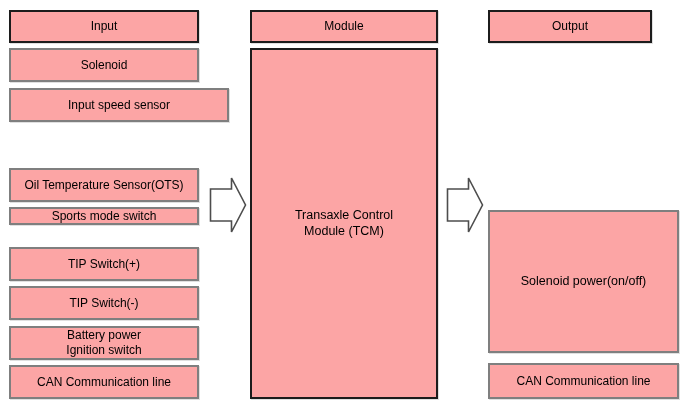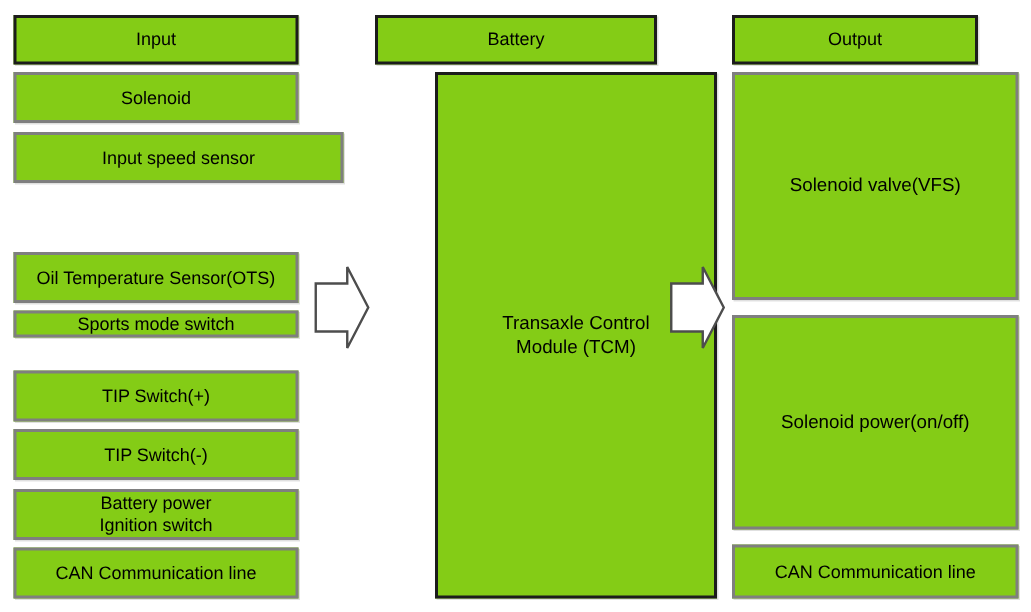--- a/index.html
+++ b/index.html
@@ -8,21 +8,21 @@
     width: 687px;
     height: 408px;
     background: #ffffff;
     font-family: "Liberation Sans", sans-serif;
     color: #000000;
     overflow: hidden;
   }
   .box {
     position: absolute;
     box-sizing: border-box;
-    background: #84cc16;
+    background: #fca5a5;
     border: 2px solid #7f7f7f;
     display: flex;
     align-items: center;
     justify-content: center;
     text-align: center;
     font-size: 12px;
     line-height: 1.25;
     white-space: pre-line;
     box-shadow: 1px 1px 0 rgba(0,0,0,0.12);
   }
@@ -55,30 +55,29 @@
 
   <div class="box" style="left:9px; top:326px; width:190px; height:34px;">Battery power
 Ignition switch</div>
 
   <div class="box" style="left:9px; top:365px; width:190px; height:34px;">CAN Communication line</div>
 
   <svg class="arrow-icon" style="left:209px; top:176px;" width="38" height="58" viewBox="0 0 38 58" aria-hidden="true">
     <path d="M1.5 13 H22.5 V2 L36.5 29 L22.5 56 V45 H1.5 Z" fill="#ffffff" stroke="#4d4d4d" stroke-width="1.6" stroke-linejoin="miter"></path>
   </svg>
 
-  <div class="box dark" style="left:250px; top:10px; width:188px; height:33px;">Battery</div>
+  <div class="box dark" style="left:250px; top:10px; width:188px; height:33px;">Module</div>
 
-  <div class="box dark" style="left:250px; top:48px; width:188px; height:351px; font-size:12.5px;margin-left:40px;">Transaxle Control
+  <div class="box dark" style="left:250px; top:48px; width:188px; height:351px; font-size:12.5px;">Transaxle Control
 Module (TCM)</div>
 
   <svg class="arrow-icon" style="left:446px; top:176px;" width="38" height="58" viewBox="0 0 38 58" aria-hidden="true">
     <path d="M1.5 13 H22.5 V2 L36.5 29 L22.5 56 V45 H1.5 Z" fill="#ffffff" stroke="#4d4d4d" stroke-width="1.6" stroke-linejoin="miter"></path>
   </svg>
 
   <div class="box dark" style="left:488px; top:10px; width:164px; height:33px;">Output</div>
 
-  <div class="box" style="left:488px; top:48px; width:191px; height:152px; font-size:12.5px;">Solenoid valve(VFS)</div>
 
   <div class="box" style="left:488px; top:210px; width:191px; height:143px; font-size:12.5px;">Solenoid power(on/off)</div>
 
   <div class="box" style="left:488px; top:363px; width:191px; height:36px;">CAN Communication line</div>
 
 </div>
 
 </body></html>

